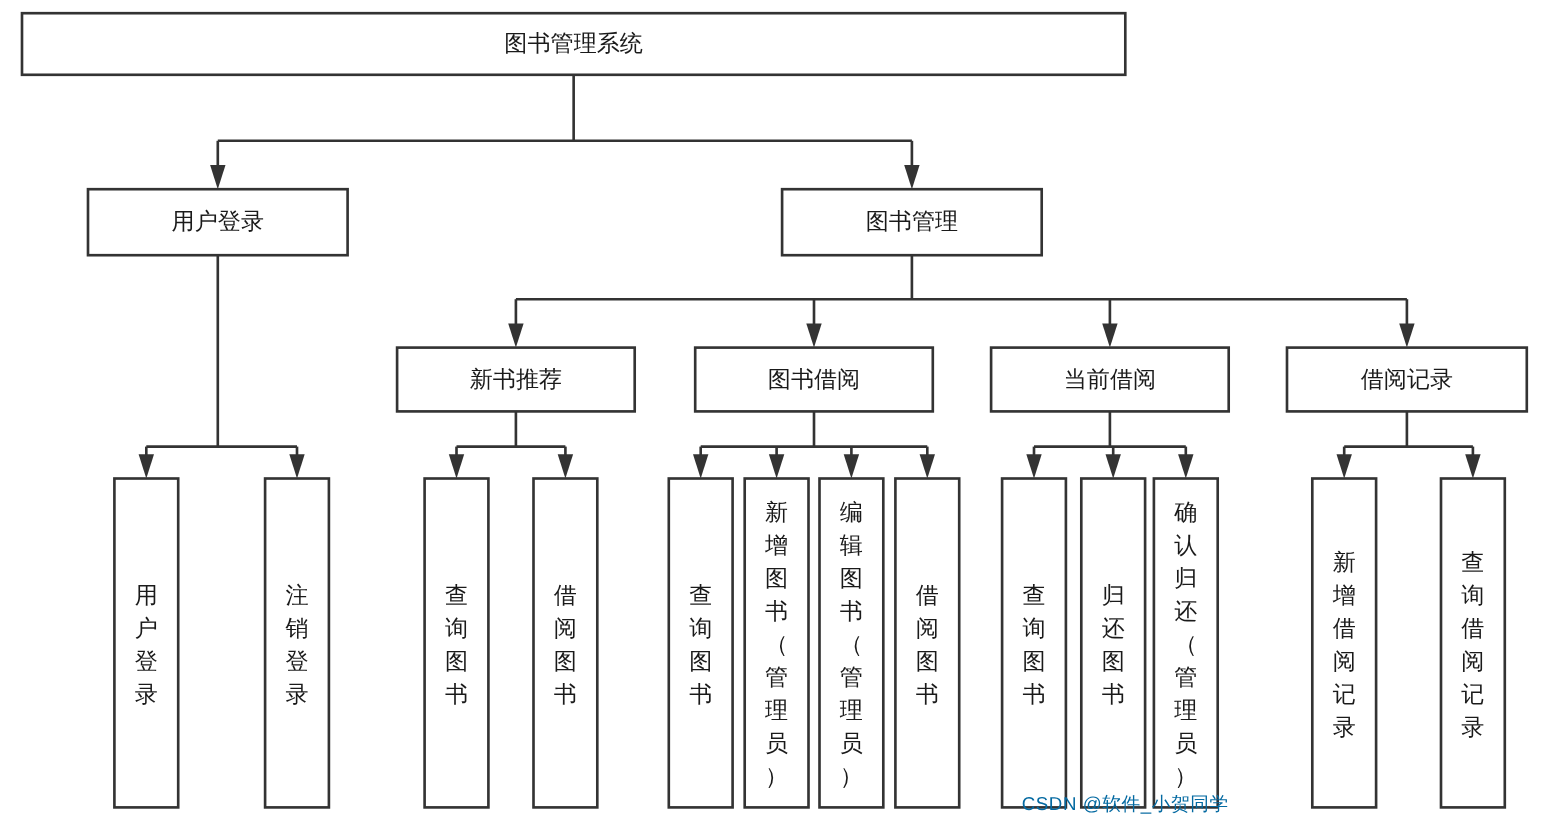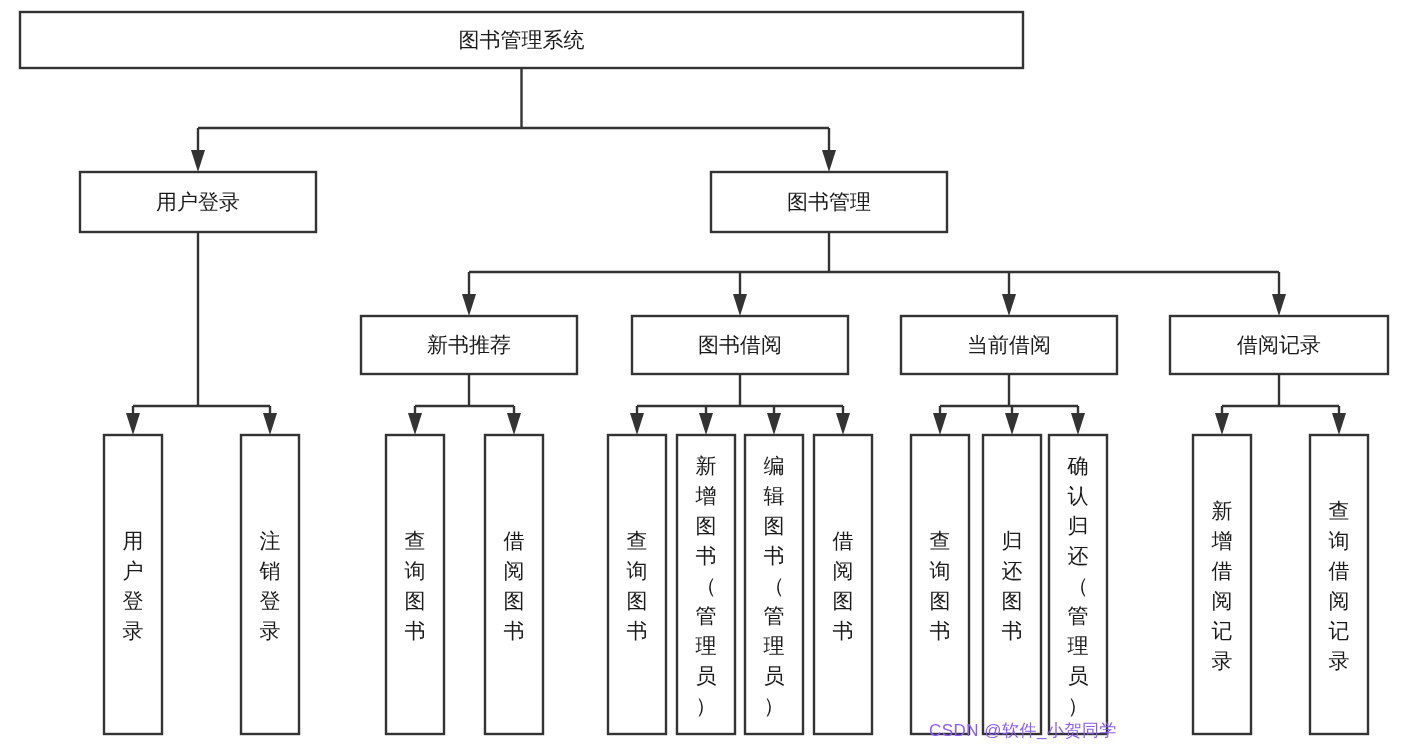--- a/index.html
+++ b/index.html
@@ -55,21 +55,21 @@
   .edge-arrow {
     fill: #333333;
     stroke: none;
   }
   .watermark {
     position: absolute;
     right: 8px;
     bottom: 5px;
     font-family: "Liberation Sans", sans-serif;
     font-size: 17px;
-    color: #8b5cf6;
+    color: #0369a1;
     white-space: nowrap;
     letter-spacing: 0.5px;
   }
 </style>
 </head>
 <body>
 
 <div id="diagram-root">
   <svg class="chart-canvas" id="chart-svg" viewBox="0 0 1405 747" xmlns="http://www.w3.org/2000/svg">
     <g id="edge-layer">

